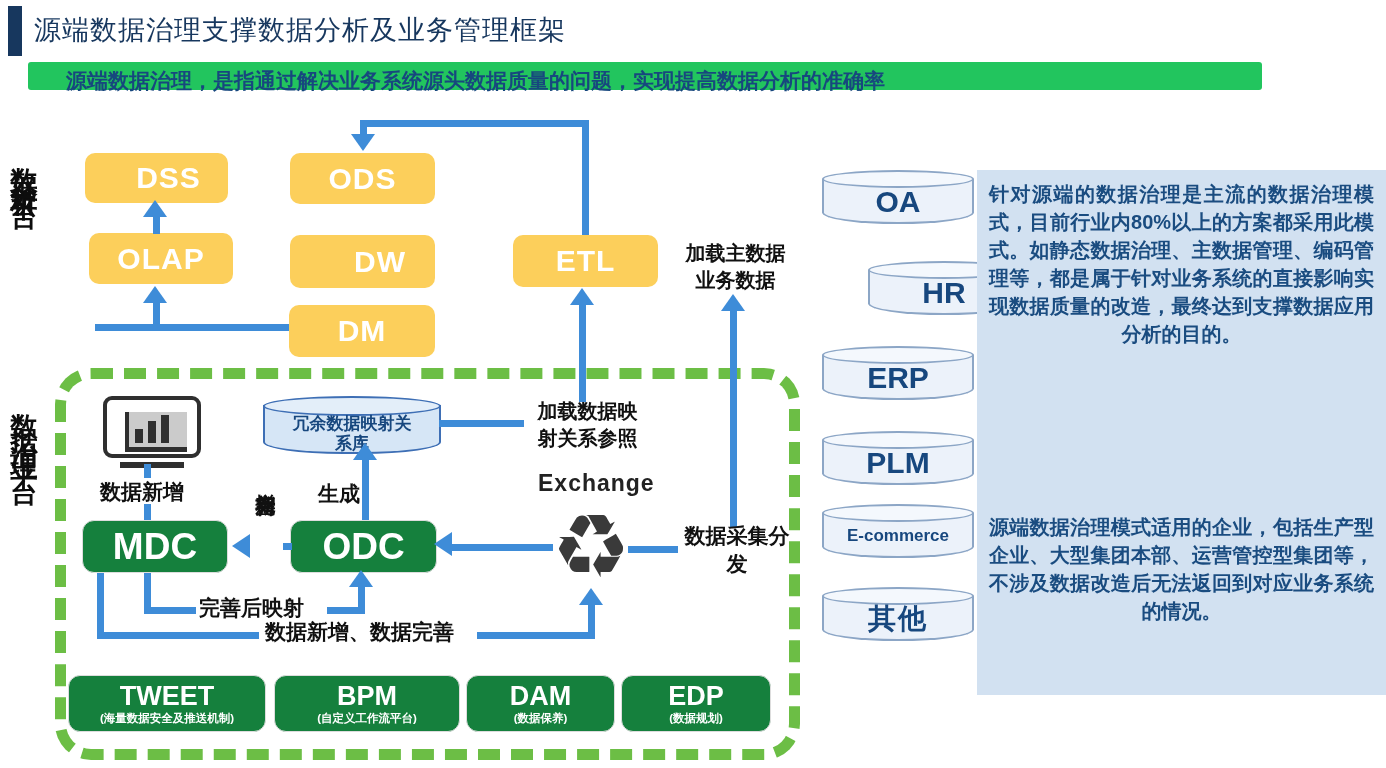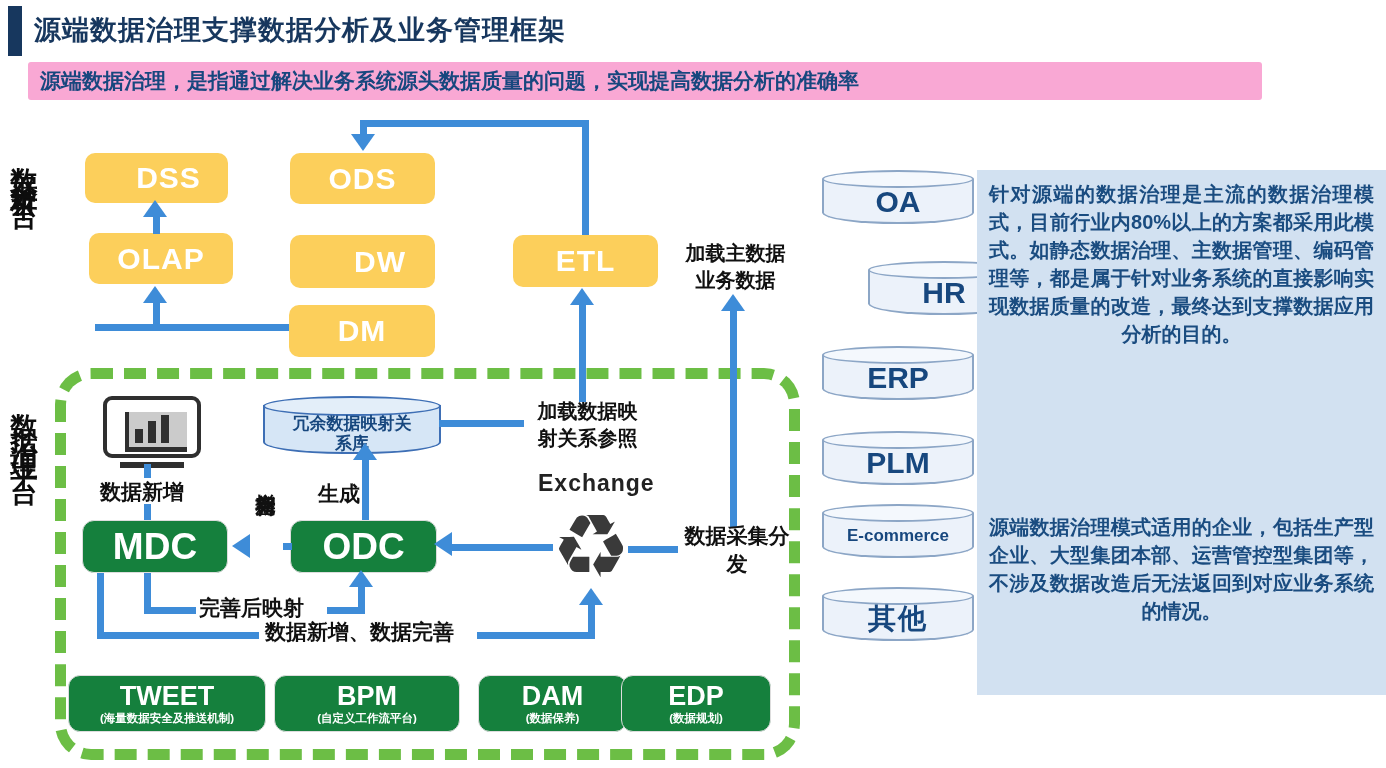--- a/index.html
+++ b/index.html
@@ -1,22 +1,22 @@
 <!DOCTYPE html>
 <html><head>
 <meta charset="utf-8">
 <style>
   html,body{margin:0;padding:0;background:#e9e9e9;}
   *{box-sizing:border-box;font-family:"Liberation Sans","DejaVu Sans",sans-serif;}
   #slide{position:relative;width:1386px;height:768px;background:#ffffff;overflow:hidden;}
 
   
   .accent-bar{position:absolute;left:8px;top:6px;width:14px;height:50px;background:#17375E;}
-  .page-title{position:absolute;left:34px;top:12px;font-size:27px;font-weight:bold;color:#17375E;letter-spacing:1px;white-space:nowrap;}
-  .subtitle-banner{position:absolute;left:28px;top:62px;width:1234px;height:38px;background:#f9a8d4;border-radius:3px;}
+  .page-title{position:absolute;left:34px;top:12px;font-size:27px;font-weight:normal;color:#17375E;letter-spacing:1px;white-space:nowrap;}
+  .subtitle-banner{position:absolute;left:28px;top:62px;width:1234px;height:28px;background:#22c55e;border-radius:3px;padding-left:26px;}
   .subtitle-banner span{display:block;padding-left:12px;line-height:38px;font-size:21px;font-weight:600;color:#17477E;white-space:nowrap;}
 
   
   .vlabel{position:absolute;writing-mode:vertical-rl;text-orientation:upright;font-weight:bold;color:#0d0d0d;font-size:27px;}
 
   
   .ybox{position:absolute;background:#FCCF5B;border-radius:10px;display:flex;align-items:center;justify-content:center;color:#fff;font-weight:bold;font-size:30px;letter-spacing:1px;}
 
   
   .obox{position:absolute;background:#15803d;border:1px solid #dddddd;border-radius:12px;display:flex;flex-direction:column;align-items:center;justify-content:center;color:#fff;font-weight:bold;}
@@ -161,21 +161,21 @@
 发</div>
 
   <div class="obox obox-sm" style="left:68px;top:675px;width:198px;height:57px;">
     <div class="t">TWEET</div>
     <div class="s">(海量数据安全及推送机制)</div>
   </div>
   <div class="obox obox-sm" style="left:274px;top:675px;width:186px;height:57px;">
     <div class="t">BPM</div>
     <div class="s">(自定义工作流平台)</div>
   </div>
-  <div class="obox obox-sm" style="left:466px;top:675px;width:149px;height:57px;margin-left:12px;">
+  <div class="obox obox-sm" style="left:466px;top:675px;width:149px;height:57px;">
     <div class="t">DAM</div>
     <div class="s">(数据保养)</div>
   </div>
   <div class="obox obox-sm" style="left:621px;top:675px;width:150px;height:57px;">
     <div class="t">EDP</div>
     <div class="s">(数据规划)</div>
   </div>
 
   <div class="cyl" style="left:822px;top:170px;width:152px;height:54px;">
     <div class="body"></div>

